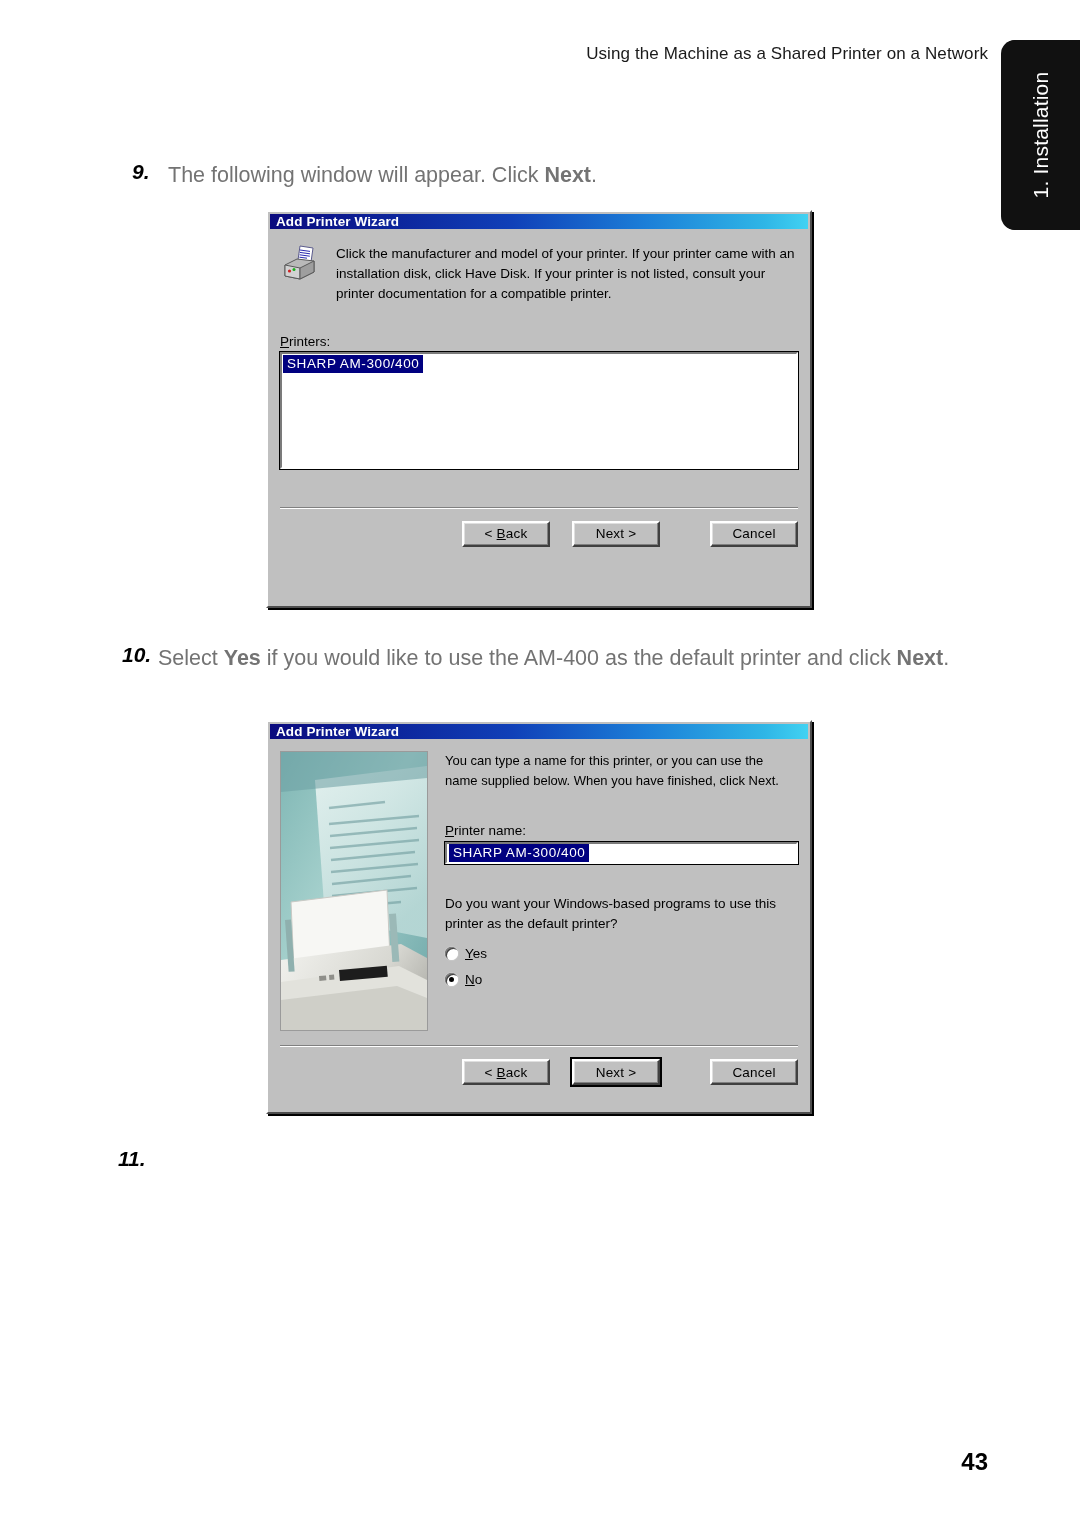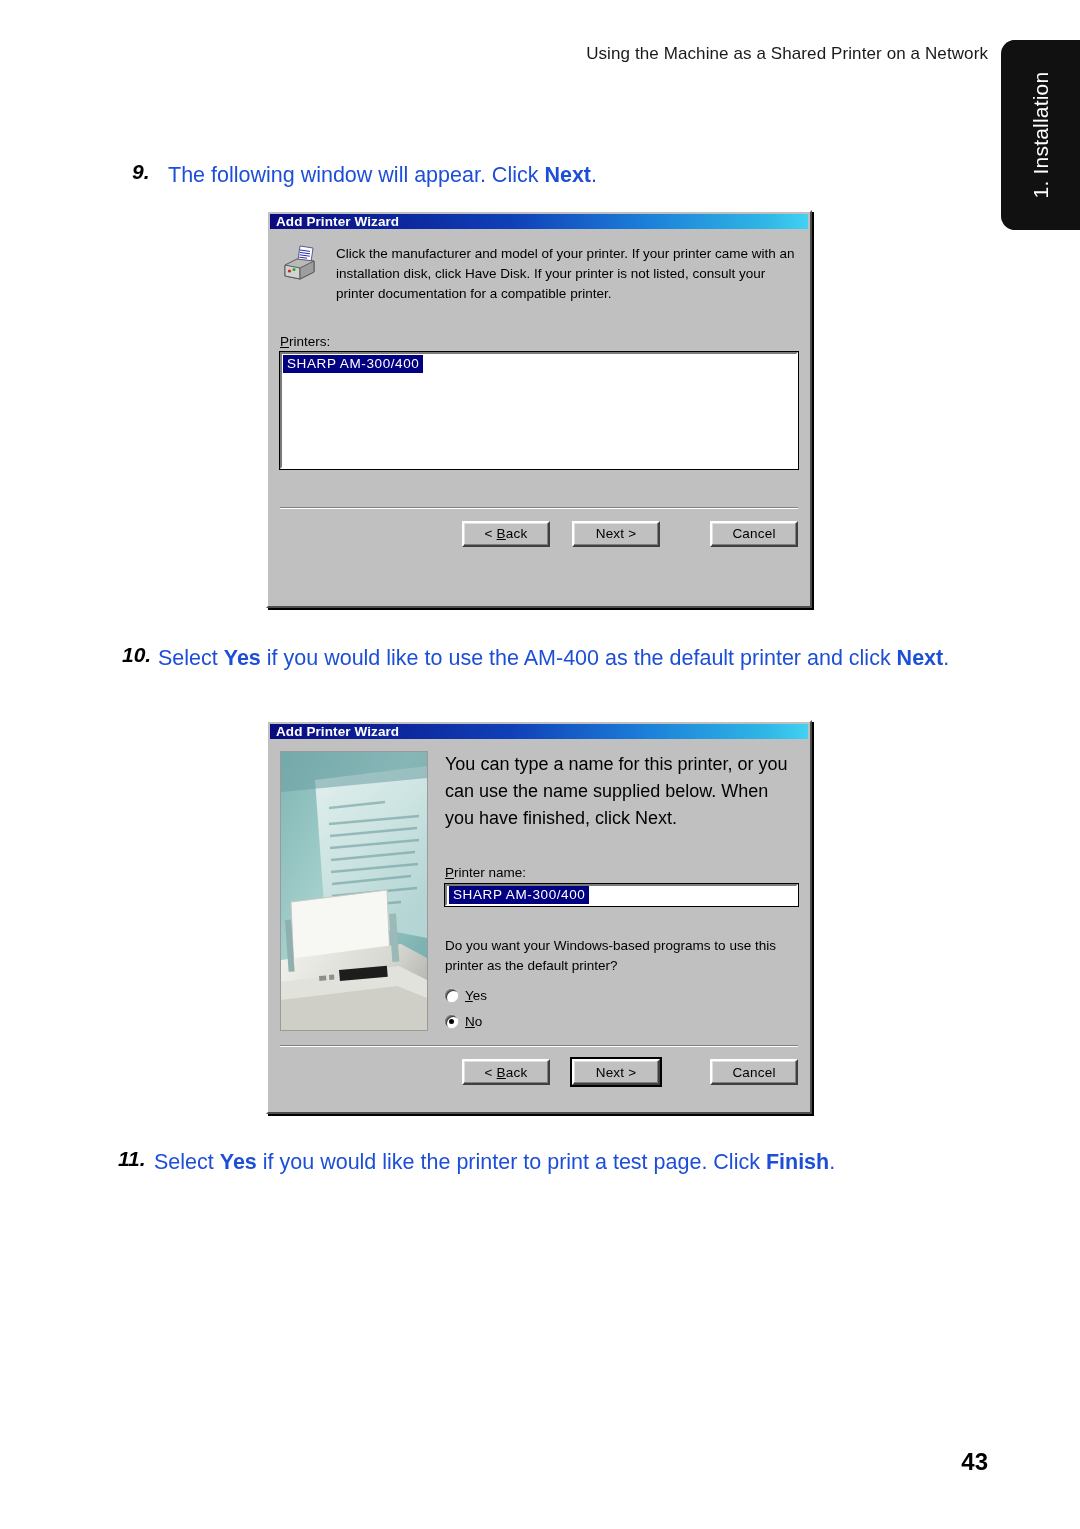--- a/index.html
+++ b/index.html
@@ -38,21 +38,21 @@
     white-space:nowrap;
   }
 
   
   .step{ position:absolute; display:flex; }
   .step-num{
     width:50px; flex:0 0 50px; text-align:left;
     font-weight:bold; font-style:italic; font-size:21px; color:#000;
     padding-left:14px; box-sizing:border-box;
   }
-  .step-body{ font-size:21.5px; color:#1d4ed8; line-height:1.42; }
+  .step-body{ font-size:21.5px; color:#737373; line-height:1.42; }
   .step-body b{ font-weight:bold; }
 
   #step9 { left:118px; top:160px; width:700px; }
   #step10{ left:108px; top:643px; width:880px; }
   #step11{ left:104px; top:1147px; width:880px; }
 
   
   .win{
     position:absolute;
     background:#c0c0c0;
@@ -143,21 +143,21 @@
 
   
   .d2-row{ display:flex; padding-top:12px; }
   .photo{
     width:146px; height:278px; flex:0 0 146px;
     border:1px solid #9a9a9a;
     position:relative; overflow:hidden;
     background:#bcd9d6;
   }
   .d2-right{ padding-left:17px; flex:1; }
-  .d2-text{ font-size:18px; line-height:1.5; }
+  .d2-text{ font-size:13px; line-height:1.5; }
   .d2-label{ font-size:13.5px; margin-top:33px; margin-bottom:4px; }
   .textbox{
     background:#ffffff;
     border-top:2px solid #7b7b7b;
     border-left:2px solid #7b7b7b;
     border-right:2px solid #ffffff;
     border-bottom:2px solid #ffffff;
     outline:1px solid #000;
     height:22px; box-sizing:border-box;
     display:flex; align-items:center;
@@ -352,18 +352,15 @@
     </span>
     <span class="gap"></span>
     <span class="btn">
       <span>Cancel</span>
     </span>
   </div>
 </div>
 
 <div class="step" id="step11">
   <div class="step-num">11.</div>
-  <div class="step-body">
-    <span>Select </span><b>Yes</b><span> if you would like the printer to print a test page. Click </span><b>Finish</b><span>.</span>
-  </div>
 </div>
 
 <div class="page-number">43</div>
 
 </body></html>

